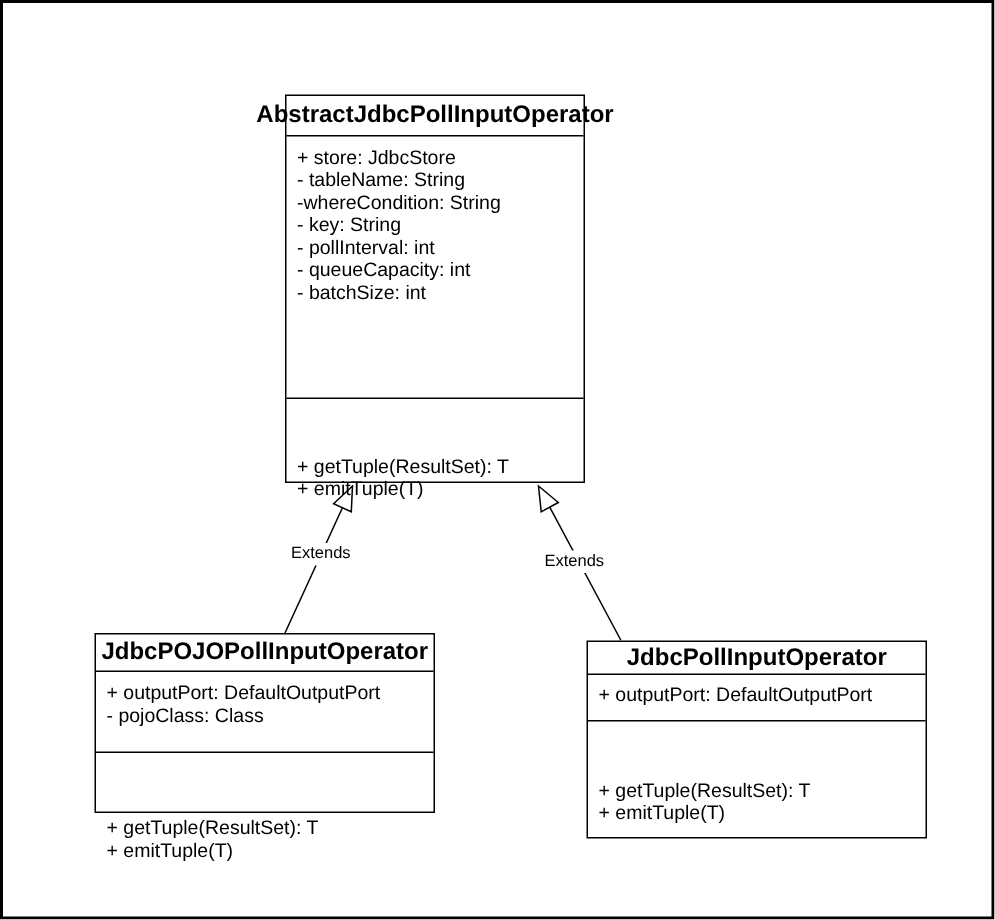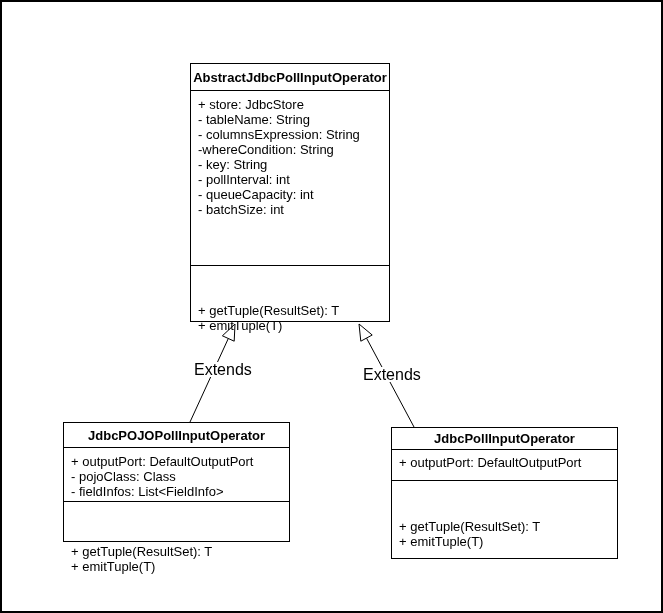--- a/index.html
+++ b/index.html
@@ -28,21 +28,21 @@
     position: absolute;
     background: #ffffff;
     border: 1px solid #000000;
     box-sizing: border-box;
     display: flex;
     flex-direction: column;
     color: #000000;
   }
   .class-title {
     font-weight: bold;
-    font-size: 13px;
+    font-size: 16px;
     text-align: right;
     border-bottom: 1px solid #000000;
     display: flex;
     align-items: center;
     justify-content: center;
     box-sizing: border-box;
     flex: 0 0 auto;
   }
   .class-attrs {
     border-bottom: 1px solid #000000;
@@ -71,21 +71,21 @@
   .box-pojo .class-attrs       { height: 54px; }
   .box-pojo .class-methods     { padding-top: 13px; }
   
   .box-poll     { left: 389px; top: 425px; width: 227px; height: 132px; }
   .box-poll .class-title       { height: 22px; }
   .box-poll .class-attrs       { height: 31px; padding-top: 5px; }
   .box-poll .class-methods     { padding-top: 9px; }
 
   .extends-label {
     position: absolute;
-    font-size: 16px;
+    font-size: 11px;
     line-height: 15px;
     color: #000000;
     background: #ffffff;
     padding: 0 2px;
   }
   .label-left  { left: 190px; top: 360px; }
   .label-right { left: 359px; top: 365px; }
 </style>
 </head>
 <body>
@@ -104,39 +104,37 @@
   </svg>
 
   <div class="extends-label label-left">Extends</div>
   <div class="extends-label label-right">Extends</div>
 
   <div class="class-box box-abstract">
     <div class="class-title">AbstractJdbcPollInputOperator</div>
     <div class="class-attrs">
         <div class="member-line">+ store: JdbcStore</div>
         <div class="member-line">- tableName: String</div>
-        <div class="member-line">- columnsExpression: String</div>
         <div class="member-line">-whereCondition: String</div>
         <div class="member-line">- key: String</div>
         <div class="member-line">- pollInterval: int</div>
         <div class="member-line">- queueCapacity: int</div>
         <div class="member-line">- batchSize: int</div>
       </div>
     <div class="class-methods">
         <div class="member-line">+ getTuple(ResultSet): T</div>
         <div class="member-line">+ emitTuple(T)</div>
       </div>
   </div>
 
   <div class="class-box box-pojo">
     <div class="class-title">JdbcPOJOPollInputOperator</div>
     <div class="class-attrs">
         <div class="member-line">+ outputPort: DefaultOutputPort</div>
         <div class="member-line">- pojoClass: Class</div>
-        <div class="member-line">- fieldInfos: List&lt;FieldInfo&gt;</div>
       </div>
     <div class="class-methods">
         <div class="member-line">+ getTuple(ResultSet): T</div>
         <div class="member-line">+ emitTuple(T)</div>
       </div>
   </div>
 
   <div class="class-box box-poll">
     <div class="class-title">JdbcPollInputOperator</div>
     <div class="class-attrs">

